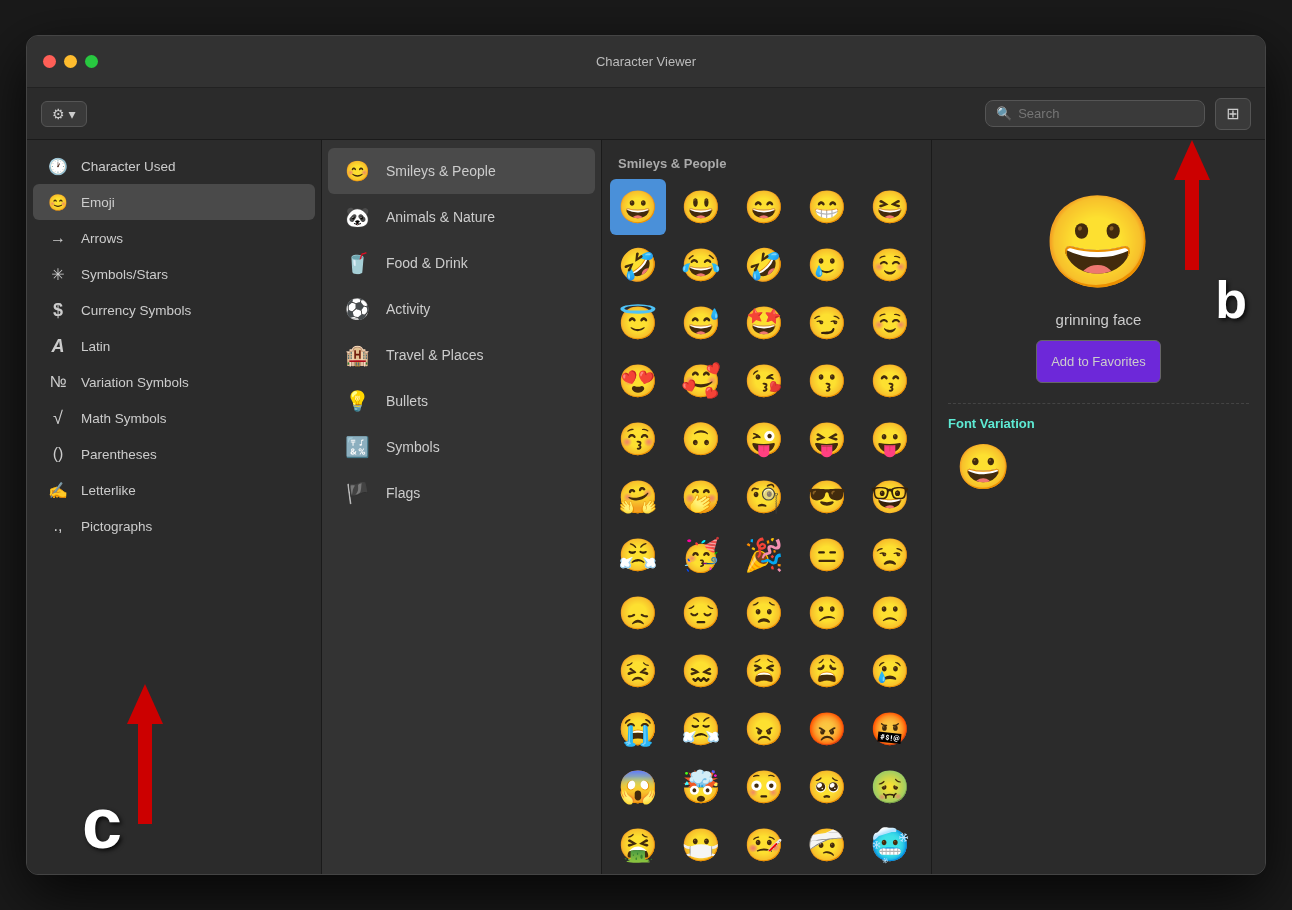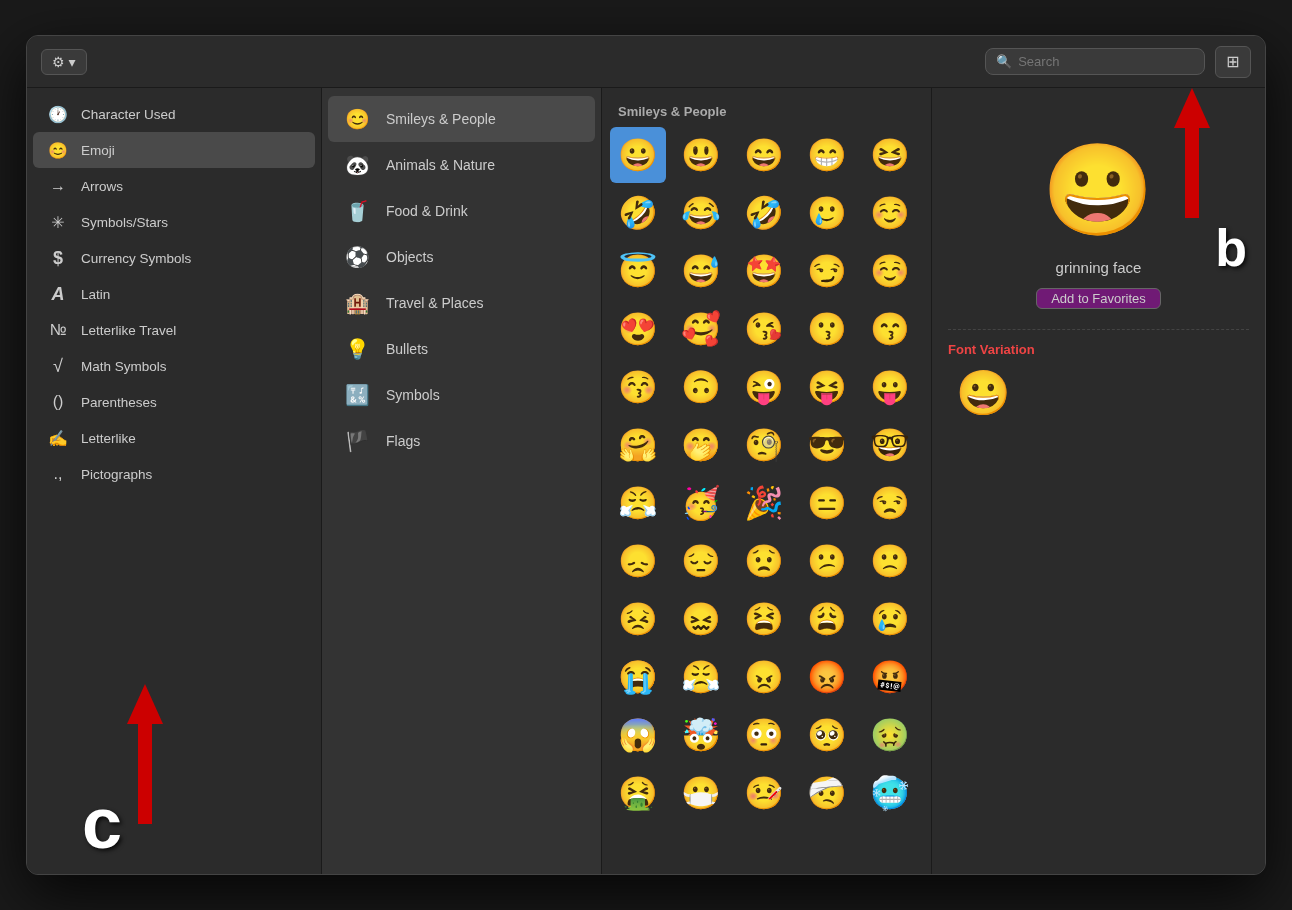--- a/index.html
+++ b/index.html
@@ -218,31 +218,31 @@
       font-size: 90px;
       margin-top: 30px;
       margin-bottom: 16px;
     }
     .char-name {
       color: #ccc;
       font-size: 15px;
       margin-bottom: 12px;
     }
     .add-favorites-btn {
-      background: #701a75;
+      background: #6d28d9;
       border: 1px solid #666;
       border-radius: 6px;
       color: #ccc;
       font-size: 13px;
-      padding: 2px 14px;
+      padding: 13px 14px;
       cursor: pointer;
       margin-bottom: 20px;
     }
     .font-variation-title {
-      color: #ef4444;
+      color: #5eead4;
       font-size: 13px;
       font-weight: 600;
       align-self: flex-start;
       margin-bottom: 10px;
     }
     .font-variation-emoji {
       font-size: 44px;
       align-self: flex-start;
       margin-left: 8px;
     }
@@ -279,20 +279,28 @@
     
     ::-webkit-scrollbar { width: 6px; }
     ::-webkit-scrollbar-track { background: transparent; }
     ::-webkit-scrollbar-thumb { background: #555; border-radius: 3px; }
   </style>
 </head>
 <body>
 
 <div class="window">
 
+  <div class="titlebar">
+    <div class="traffic-lights">
+      <div class="traffic-light tl-close"></div>
+      <div class="traffic-light tl-minimize"></div>
+      <div class="traffic-light tl-zoom"></div>
+    </div>
+    <span class="window-title">Character Viewer</span>
+  </div>
 
   <div class="toolbar">
     <button class="gear-btn">
       <span>⚙</span>
       <span>▾</span>
     </button>
     <div class="search-box">
       <span class="search-icon-svg">🔍</span>
       <input class="search-input" type="text" placeholder="Search" style="">
     </div>
@@ -323,21 +331,21 @@
       <div class="sidebar-item">
         <span class="sidebar-icon" style="font-size:18px;font-weight:bold;">$</span>
         <span>Currency Symbols</span>
       </div>
       <div class="sidebar-item">
         <span class="sidebar-icon" style="font-size:18px;font-style:italic;font-weight:bold;">A</span>
         <span>Latin</span>
       </div>
       <div class="sidebar-item">
         <span class="sidebar-icon" style="font-size:16px;">№</span>
-        <span>Letterlike Travel</span>
+        <span>Variation Symbols</span>
       </div>
       <div class="sidebar-item">
         <span class="sidebar-icon" style="font-size:18px;">√</span>
         <span>Math Symbols</span>
       </div>
       <div class="sidebar-item">
         <span class="sidebar-icon" style="font-size:16px;">()</span>
         <span>Parentheses</span>
       </div>
       <div class="sidebar-item">
@@ -364,21 +372,21 @@
       <div class="category-item">
         <span class="cat-icon">🐼</span>
         <span>Animals &amp; Nature</span>
       </div>
       <div class="category-item">
         <span class="cat-icon">🥤</span>
         <span>Food &amp; Drink</span>
       </div>
       <div class="category-item">
         <span class="cat-icon">⚽</span>
-        <span>Objects</span>
+        <span>Activity</span>
       </div>
       <div class="category-item">
         <span class="cat-icon">🏨</span>
         <span>Travel &amp; Places</span>
       </div>
       <div class="category-item">
         <span class="cat-icon">💡</span>
         <span>Bullets</span>
       </div>
       <div class="category-item">

